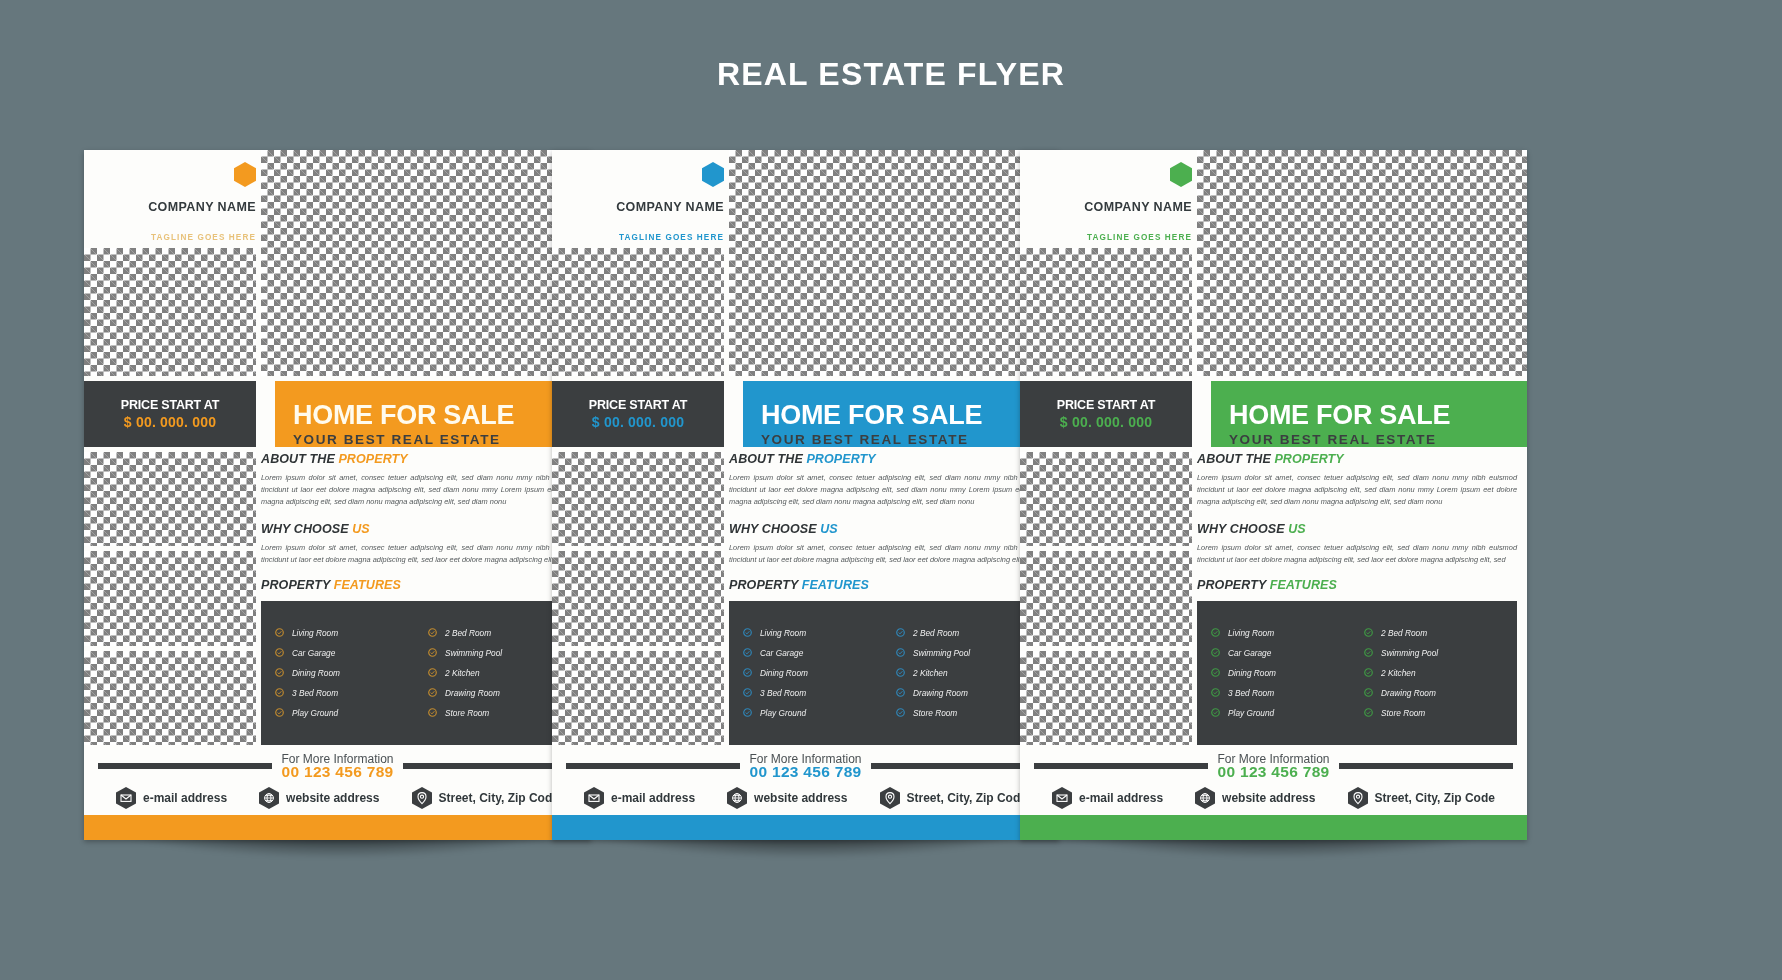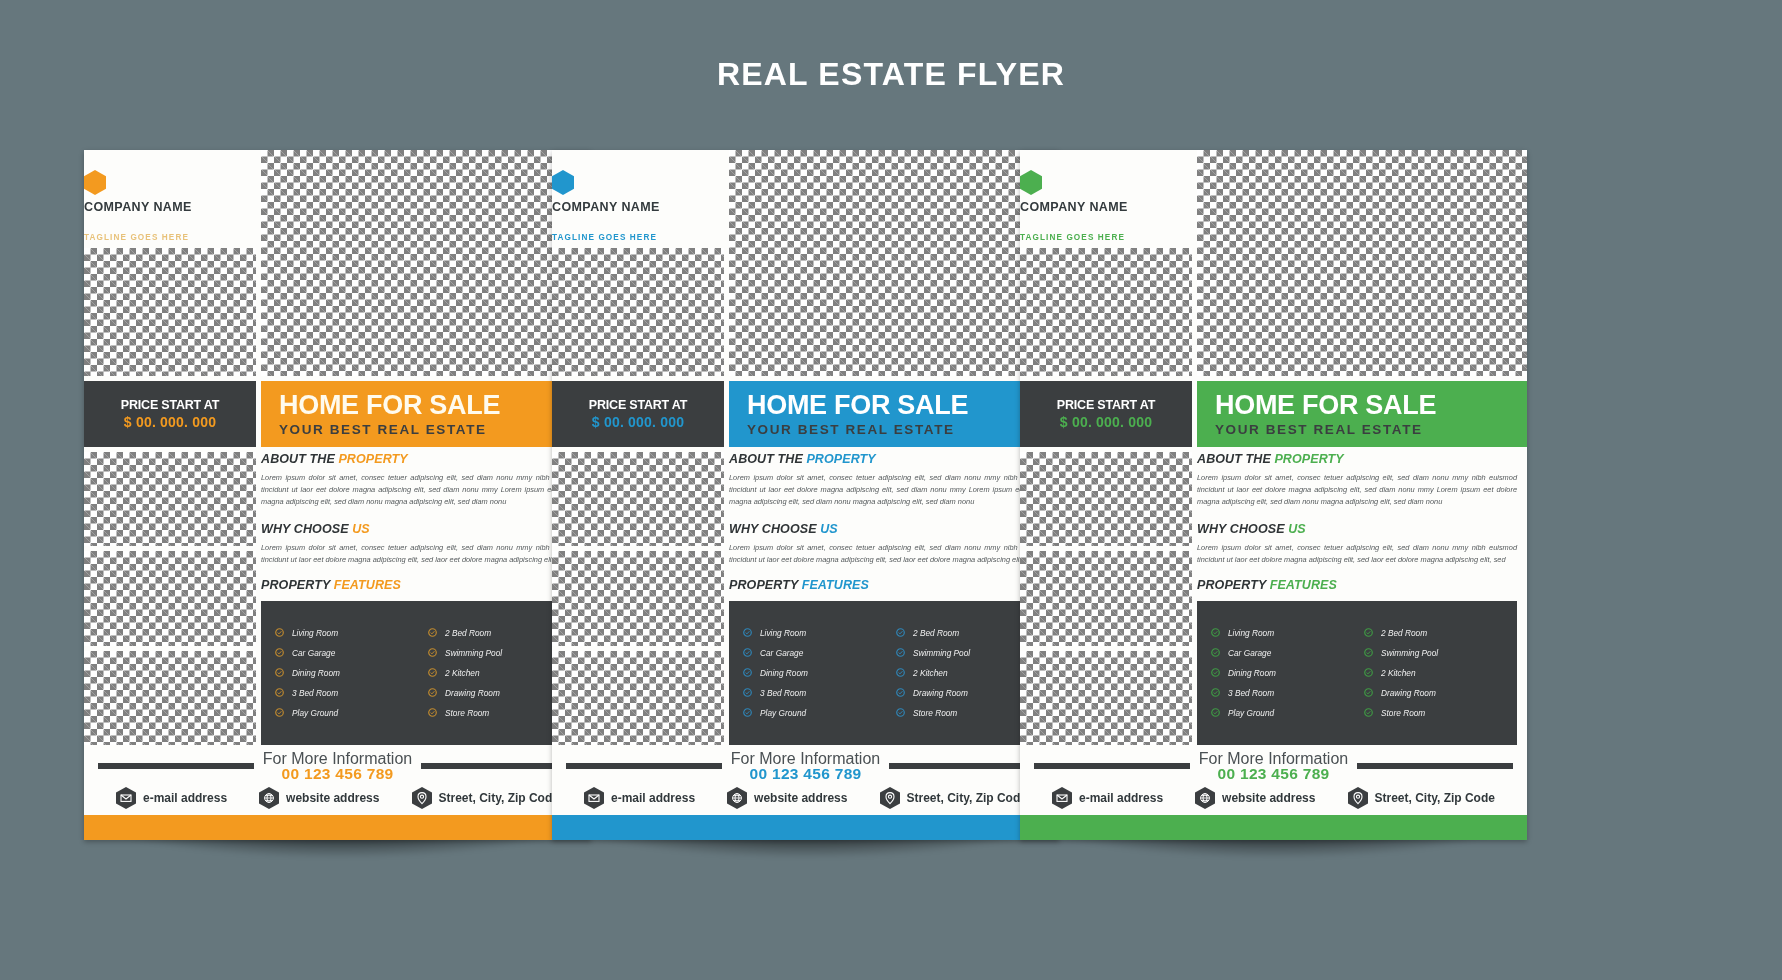--- a/index.html
+++ b/index.html
@@ -44,42 +44,43 @@
     background: #fdfdfb;
     display: flex; flex-direction: column;
     box-shadow: 0 2px 5px rgba(0,0,0,.28);
   }
 
   
   .top-block { display: flex; height: 226px; }
   .top-left { width: 172px; display: flex; flex-direction: column; }
   .brand {
     height: 98px; background: #fdfdfb;
-    display: flex; flex-direction: column; align-items: flex-start; justify-content: flex-end;
+    display: flex; flex-direction: column; align-items: flex-end; justify-content: flex-end;
     padding-bottom: 6px;
+    gap: 8px;
   }
   .hexagon { width: 22px; height: 25px; margin-bottom: 6px; }
   .company-name {
     font-size: 12.5px; font-weight: bold; color: #333a3d; letter-spacing: .4px; line-height: 1.1;
   }
-  .tagline { font-size: 8.2px; font-weight: bold; letter-spacing: 1.1px; margin-top: 18px; }
+  .tagline { font-size: 8.2px; font-weight: bold; letter-spacing: 1.1px; margin-top: 10px; }
   .top-left-img { flex: 1; }
   .top-right { flex: 1; margin-left: 5px; }
 
   
   .banner-row { display: flex; height: 66px; margin-top: 5px; }
   .price-box {
     width: 172px; background: #3b3e40; color: #fff;
     display: flex; flex-direction: column; align-items: center; justify-content: center;
   }
   .price-label { font-size: 12.5px; font-weight: bold; letter-spacing: -.2px; }
   .price-value { font-size: 14px; font-weight: bold; letter-spacing: .2px; margin-top: 2px; }
   .sale-box {
-    flex: 1; margin-left: 5px; display: flex; flex-direction: column;
-    justify-content: center; padding-left: 18px;
+    flex: 1; margin-left: 19px; display: flex; flex-direction: column;
+    justify-content: flex-end; padding-left: 18px;
   }
   .sale-title { font-size: 27px; font-weight: bold; color: #fffbee; line-height: 1; letter-spacing: -.3px; }
   .sale-sub { font-size: 13.5px; font-weight: bold; color: #3b3e40; letter-spacing: 1.6px; margin-top: 3px; }
 
   
   .body-row { display: flex; flex: 1; margin-top: 5px; font-style: italic; }
   .body-left { width: 172px; display: flex; flex-direction: column; gap: 5px; }
   .side-img { flex: 1; }
   .body-right { flex: 1; margin-left: 5px; padding-right: 10px; display: flex; flex-direction: column; }
 
@@ -99,21 +100,21 @@
   .feat-col { width: 50%; display: flex; flex-direction: column; justify-content: center; gap: 10px; }
   .feat-item { display: flex; align-items: center; gap: 8px; }
   .tick { width: 9px; height: 9px; flex: 0 0 9px; }
   .feat-label { font-size: 8.3px; color: #efefef; }
 
   
   .footer { background: #fdfdfb; padding-top: 6px; }
   .info-row { display: flex; align-items: center; justify-content: center; gap: 0; height: 30px; padding: 0 14px; }
   .rule { flex: 1; height: 6px; background: #3b3e40; }
   .info-center { padding: 0 9px; text-align: center; line-height: 1; }
-  .info-label { font-size: 16px; color: #4a5053; }
+  .info-label { font-size: 12px; color: #4a5053; }
   .info-phone { font-size: 15.5px; font-weight: bold; letter-spacing: .3px; margin-top: -1px; }
 
   .contact-row { display: flex; align-items: center; justify-content: space-around; height: 34px; padding: 0 16px; }
   .contact { display: flex; align-items: center; gap: 7px; }
   .c-icon { width: 20px; height: 22px; flex: 0 0 20px; }
   .c-text { font-size: 12px; font-weight: bold; color: #31383b; }
 
   .accent-bar { height: 25px; }
 </style>
 </head>

